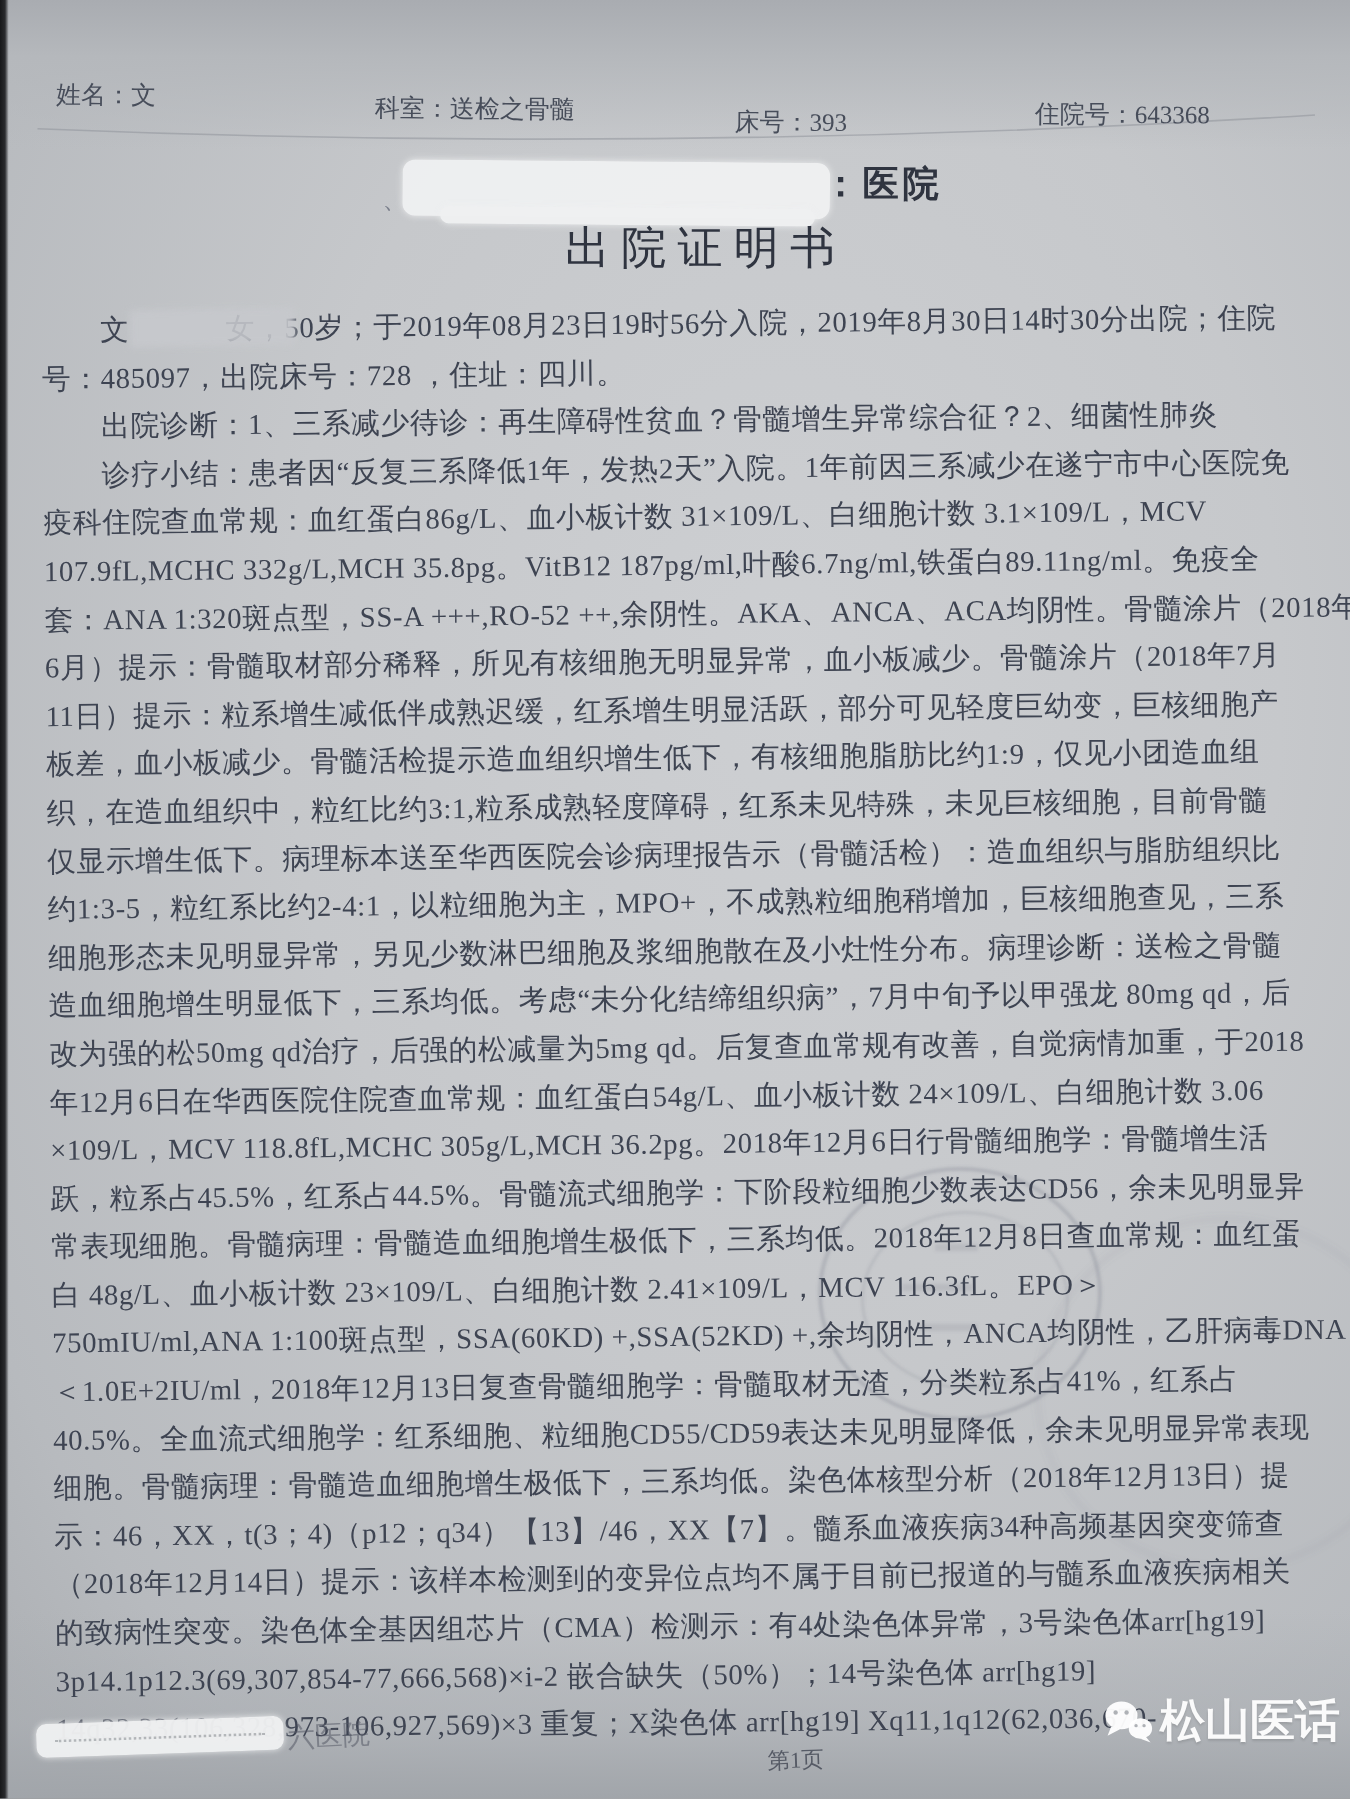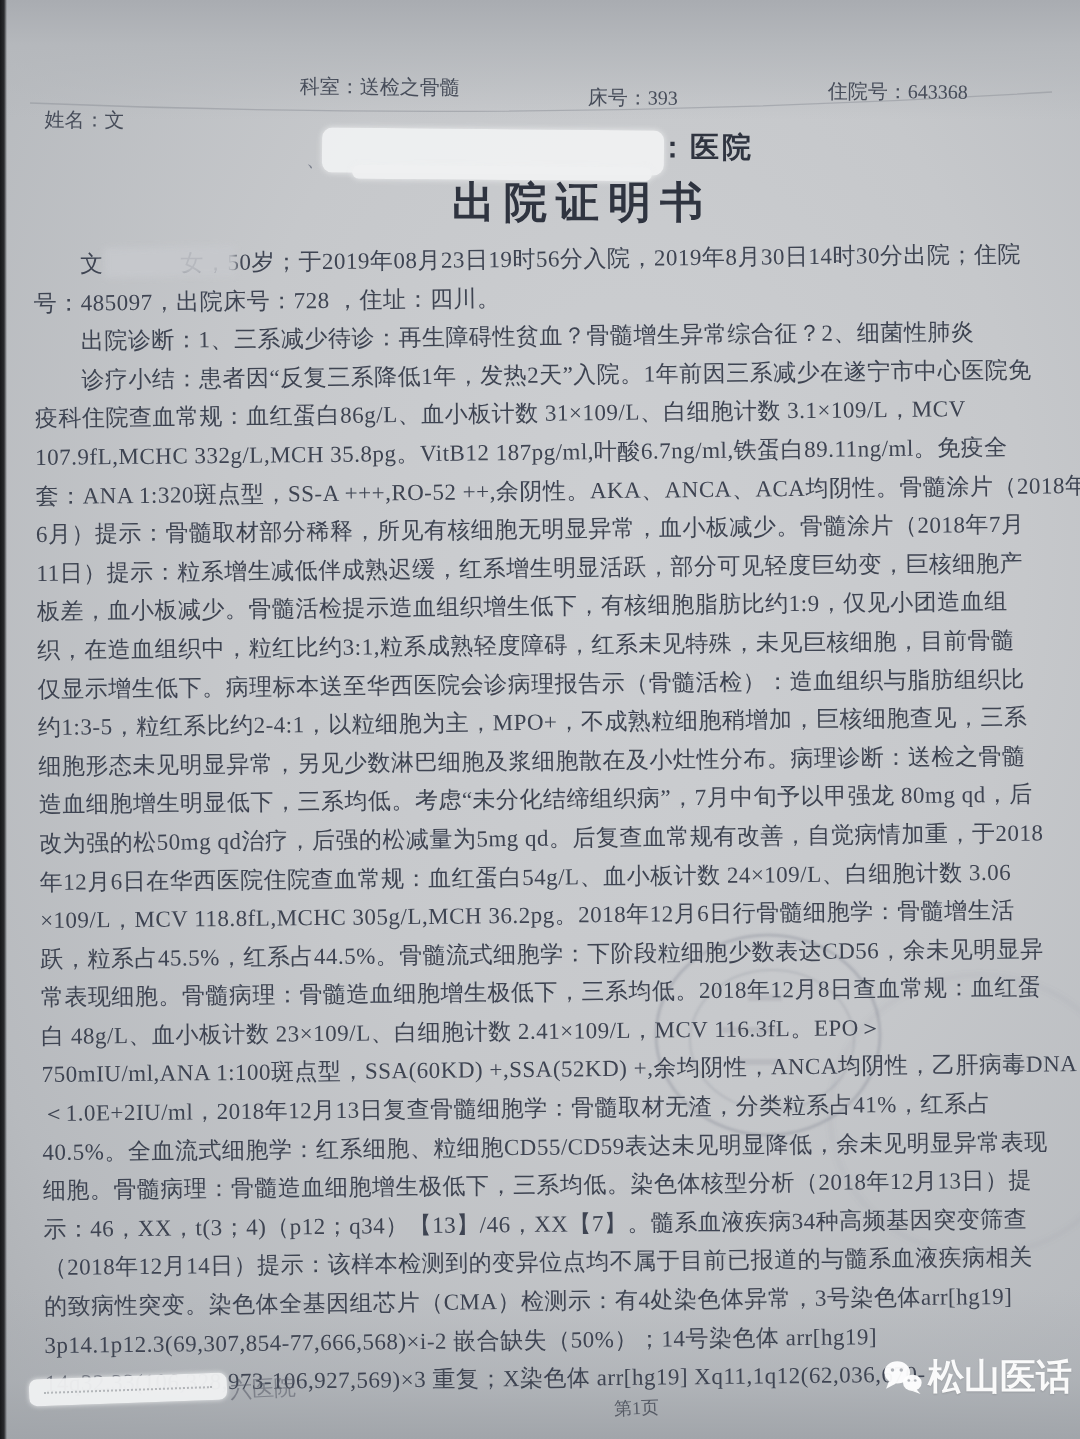--- a/index.html
+++ b/index.html
@@ -12,32 +12,32 @@
   }
   .shade-top{position:absolute;left:0;top:0;width:100%;height:130px;
     background:linear-gradient(180deg,#a9acb1 0px,#b5b8bc 45px,rgba(198,200,203,0) 120px);}
   .shade-bottom{position:absolute;left:0;bottom:0;width:100%;height:150px;
     background:linear-gradient(0deg,#a1a5aa 0px,rgba(168,172,177,0.55) 60px,rgba(168,172,177,0) 150px);}
   .edge-left{position:absolute;left:0;top:0;width:7px;height:100%;
     background:linear-gradient(90deg,#17181a 0px,#2a2b2e 4px,rgba(42,43,46,0) 7px);}
   .header{position:absolute;left:0;top:58px;width:1080px;height:40px;
     transform:rotate(0.4deg);transform-origin:0 0;font-size:20px;color:#474d5a;}
   .hitem{position:absolute;white-space:nowrap;}
-  .h-name{left:45px;top:4px;margin-top:44px;}
+  .h-name{left:45px;top:4px;}
   .h-dept{left:300px;top:13px;}
   .h-bed{left:588px;top:22px;}
   .h-adm{left:828px;top:14px;}
   .redact{position:absolute;background:rgba(238,239,241,0.97);border-radius:10px;
     box-shadow:0 0 6px rgba(238,239,241,0.9);}
   .redact-title{left:322px;top:129px;width:342px;height:45px;transform:rotate(0.5deg);}
   .redact-title2{left:352px;top:166px;width:300px;height:14px;transform:rotate(0.5deg);
     border-radius:7px;}
   .hospital-line{position:absolute;left:658px;top:128px;font-size:29px;font-weight:bold;
     color:#2f3440;letter-spacing:3px;white-space:nowrap;}
-  .doc-title{position:absolute;left:452px;top:174px;font-size:43px;font-weight:bold;
+  .doc-title{position:absolute;left:452px;top:174px;font-size:36px;font-weight:normal;
     color:#2f3440;letter-spacing:9px;white-space:nowrap;}
   .tick-mark{position:absolute;left:306px;top:146px;font-size:20px;color:#5a6070;opacity:.7;}
   .body{position:absolute;left:33px;top:246px;width:1030px;
     transform:rotate(-0.6deg);transform-origin:0 0;}
   .body-line{height:38.6px;line-height:38.6px;font-size:23px;letter-spacing:0.5px;
     white-space:nowrap;color:#3e4452;}
   .smudge{position:absolute;left:104px;top:247px;width:132px;height:30px;
     background:#c7c9cd;opacity:.88;filter:blur(3px);transform:rotate(-1deg);}
   .deco{position:absolute;left:0;top:0;pointer-events:none;}
   .footer-redact{position:absolute;left:29px;top:1376px;width:198px;height:27px;

